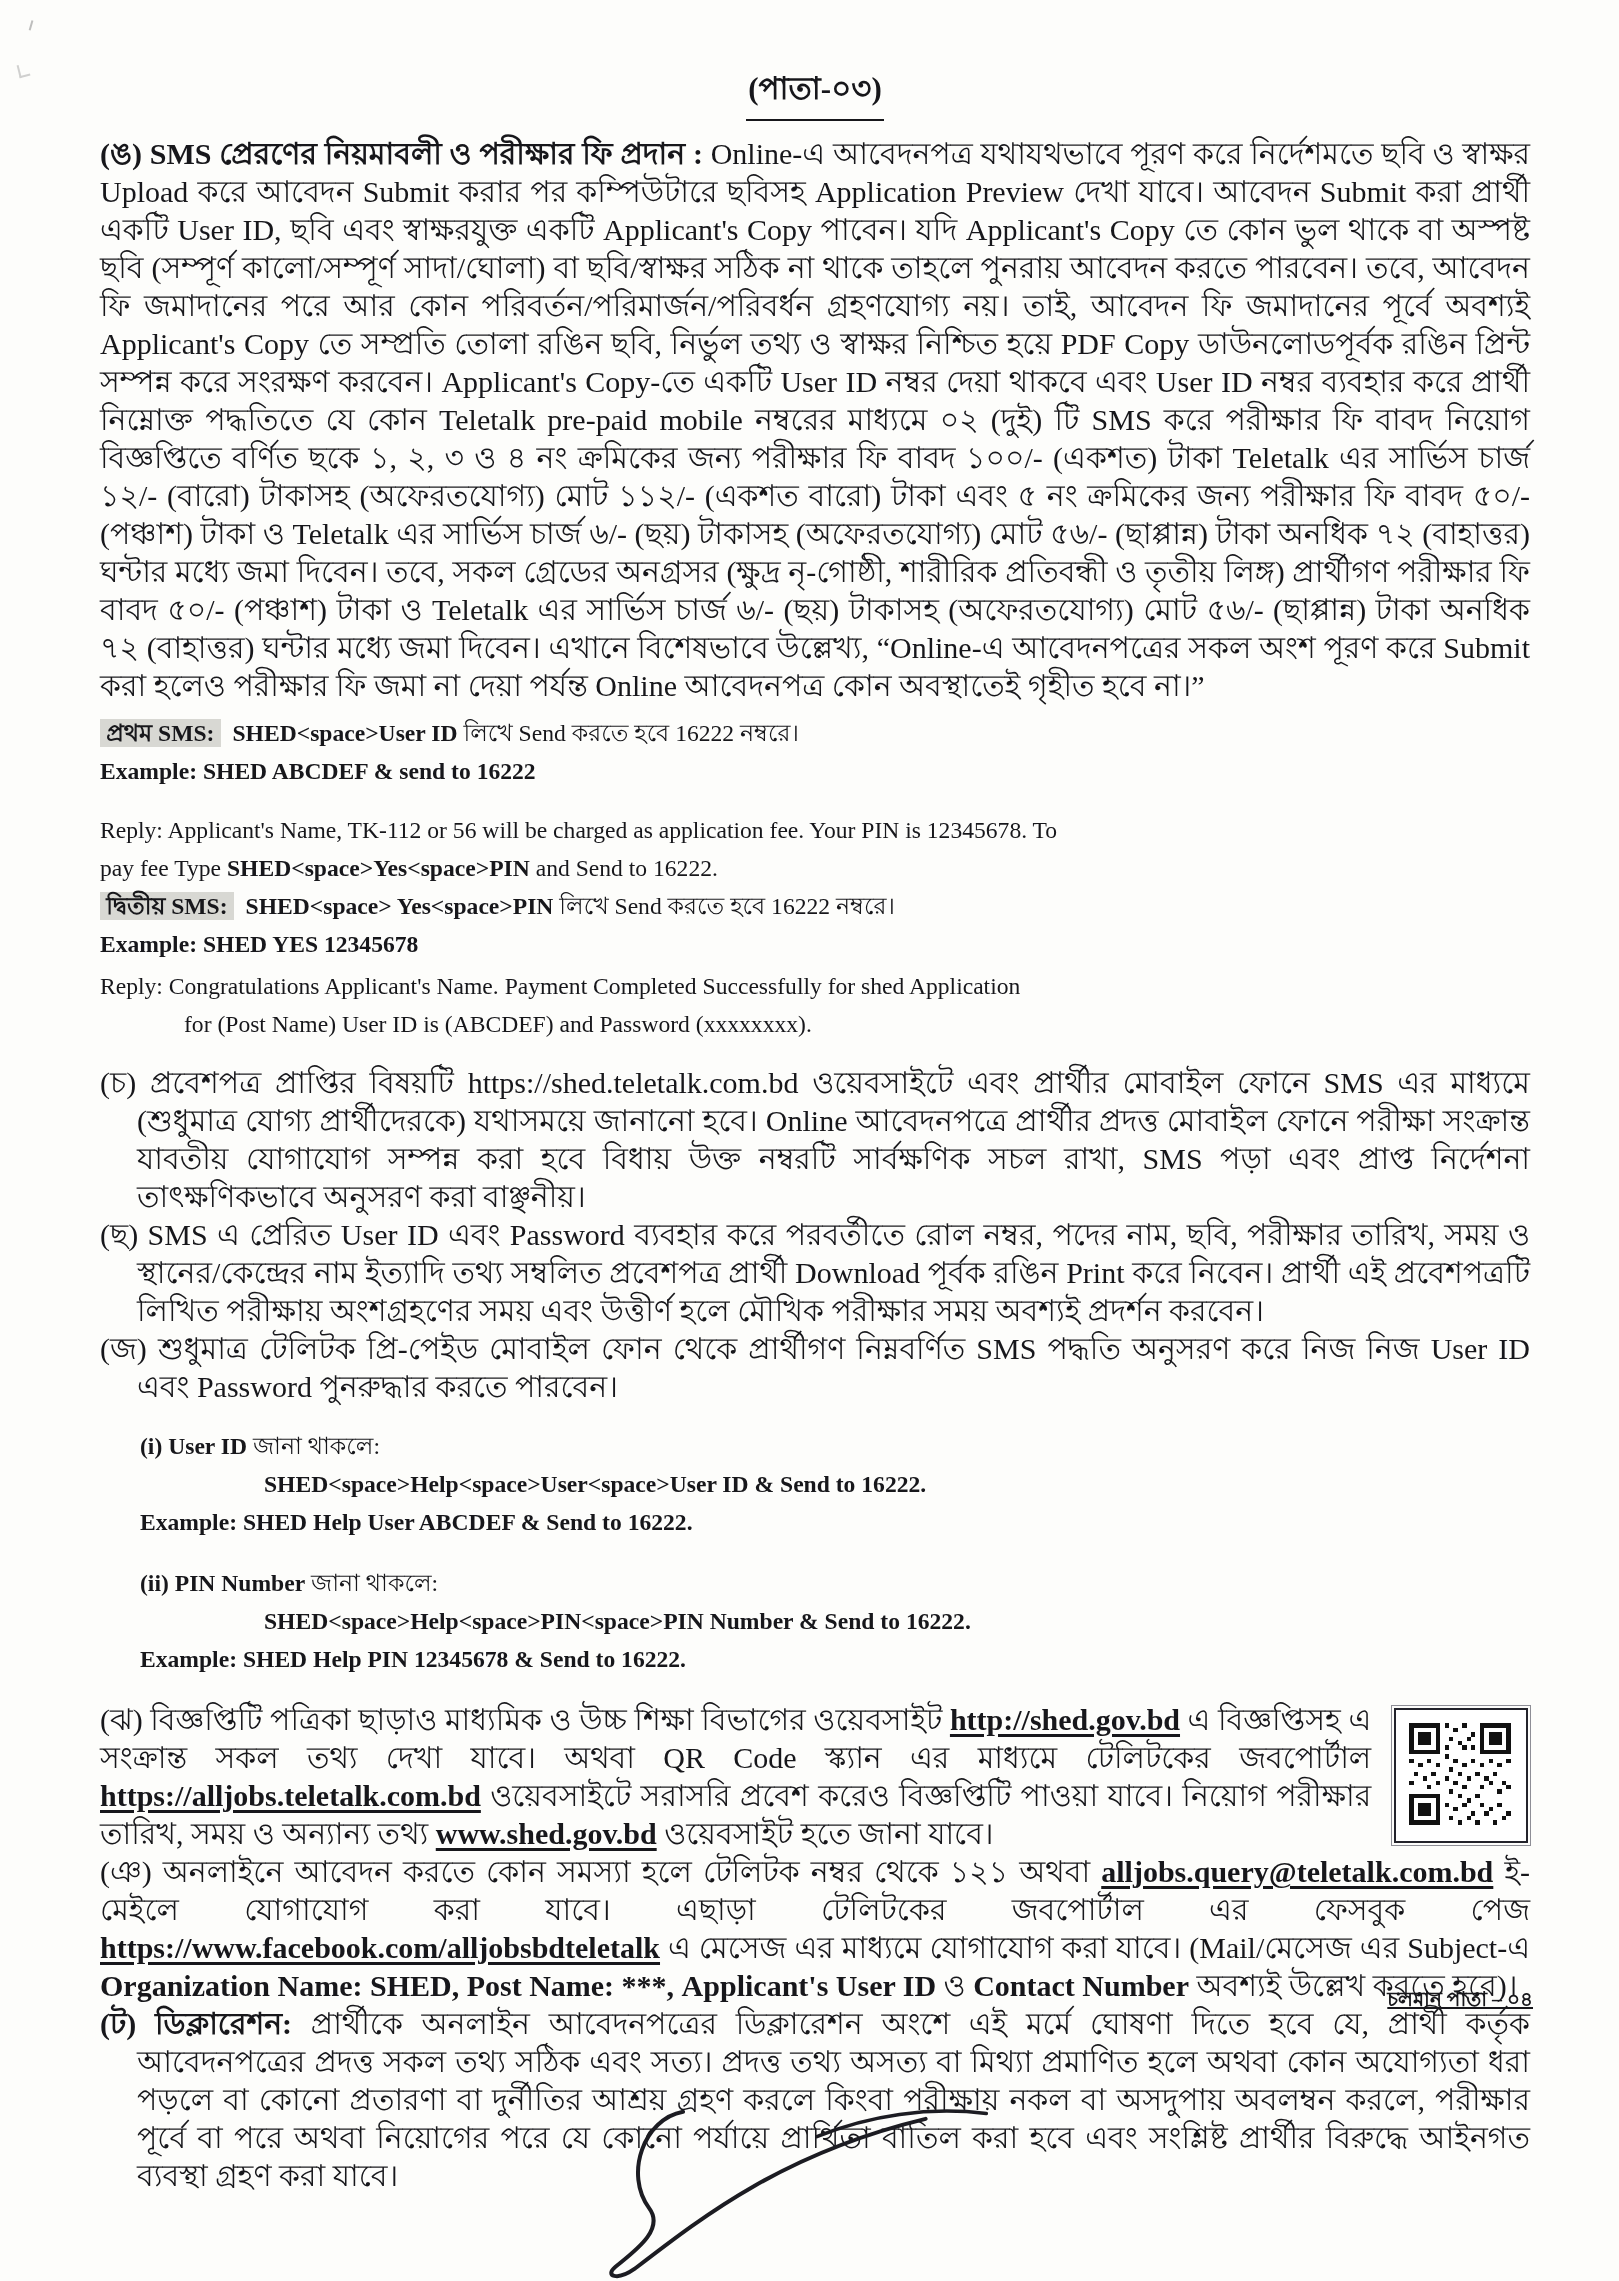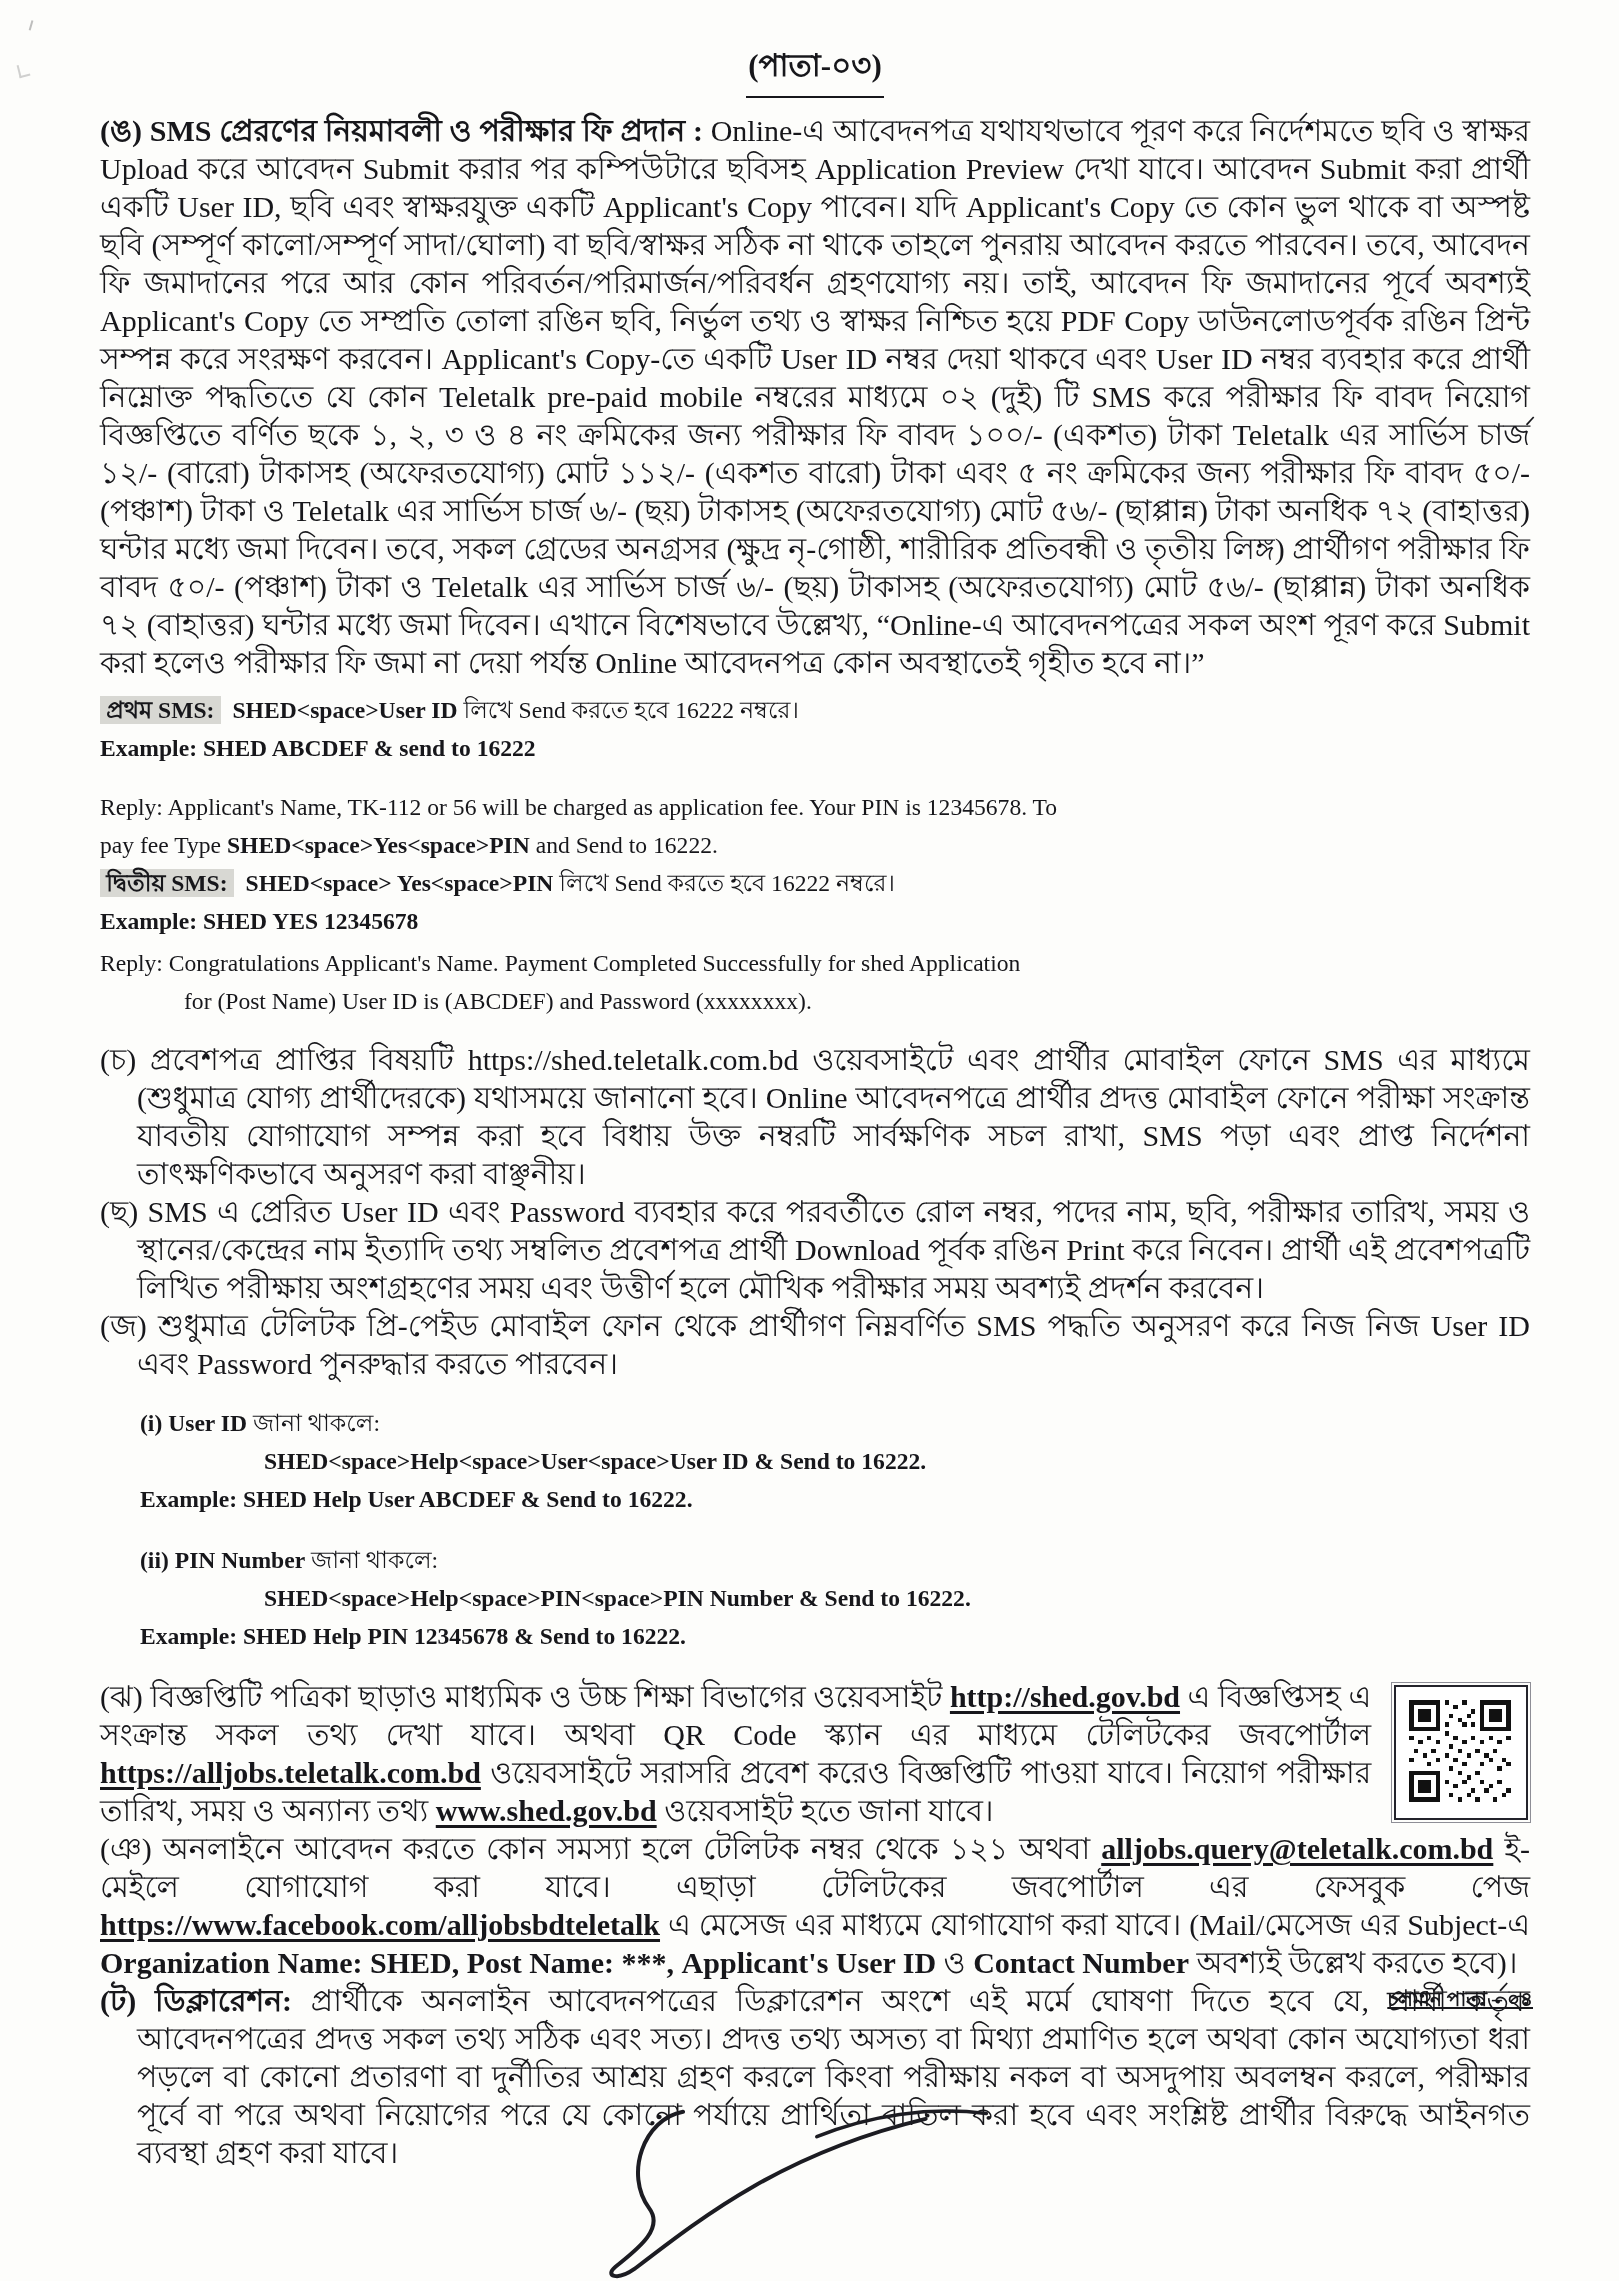--- a/index.html
+++ b/index.html
@@ -1,18 +1,18 @@
 <!DOCTYPE html>
 <html lang="bn" style="font-size:14.3px"><head>
 <meta charset="utf-8">
 <style>
   html,body{margin:0;padding:0;background:#e8e8e8;}
   .page{position:relative;width:1619px;height:2281px;background:#fdfdfb;color:#17171b;
         font-family:"Liberation Serif","DejaVu Serif",serif;overflow:hidden;}
-  .content{padding:41px 89px 0 100px;font-family:Liberation Serif, serif;}
+  .content{padding:64px 89px 0 100px;font-family:Liberation Serif, serif;}
   .title{text-align:center;font-size:31px;font-weight:700;margin:0 0 14.3px 0;}
   .title span{display:inline-block;border-bottom:2.7px solid #17171b;padding:0 2.7px 2.7px 2.7px;}
   .para{font-size:30px;line-height:38px;margin:0;}
   .justify{text-align:justify;}
   .hang{padding-left:37px;text-indent:-37px;}
   .b{font-weight:700;}
   .hl{background:#d8d8d3;padding:0.9px 6.2px;}
   .line{font-size:23.6px;line-height:38px;}
   .mt6{margin-top:21px;}.mt10{margin-top:9px;}.mt20{margin-top:4px;}.mt26{margin-top:23px;}
   .cmd-line{padding-left:164px;font-weight:700;}

